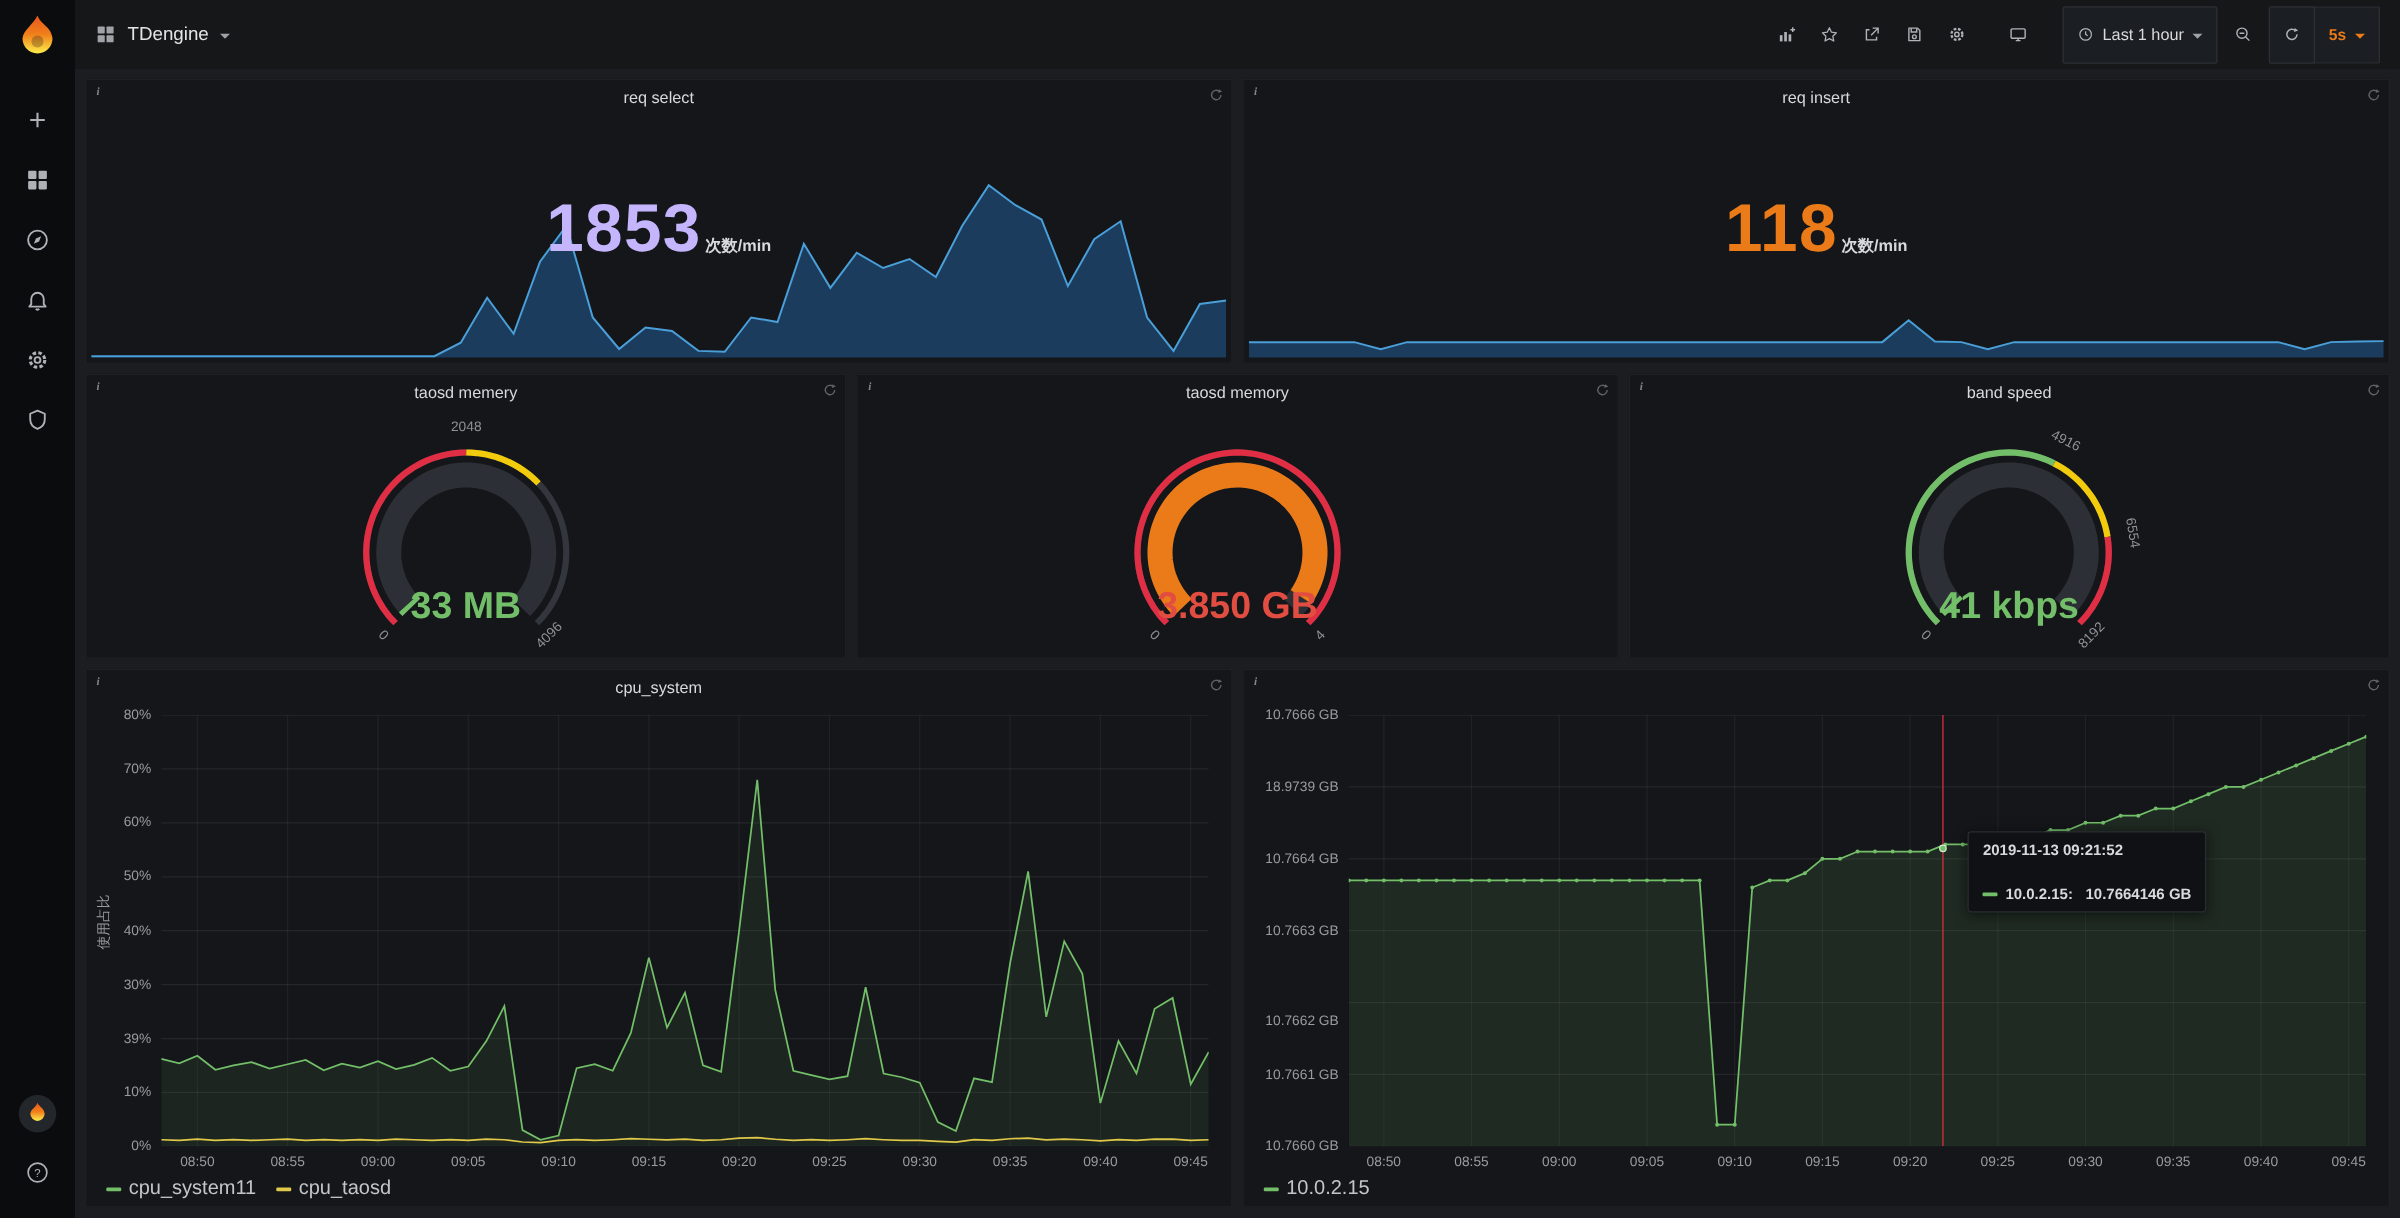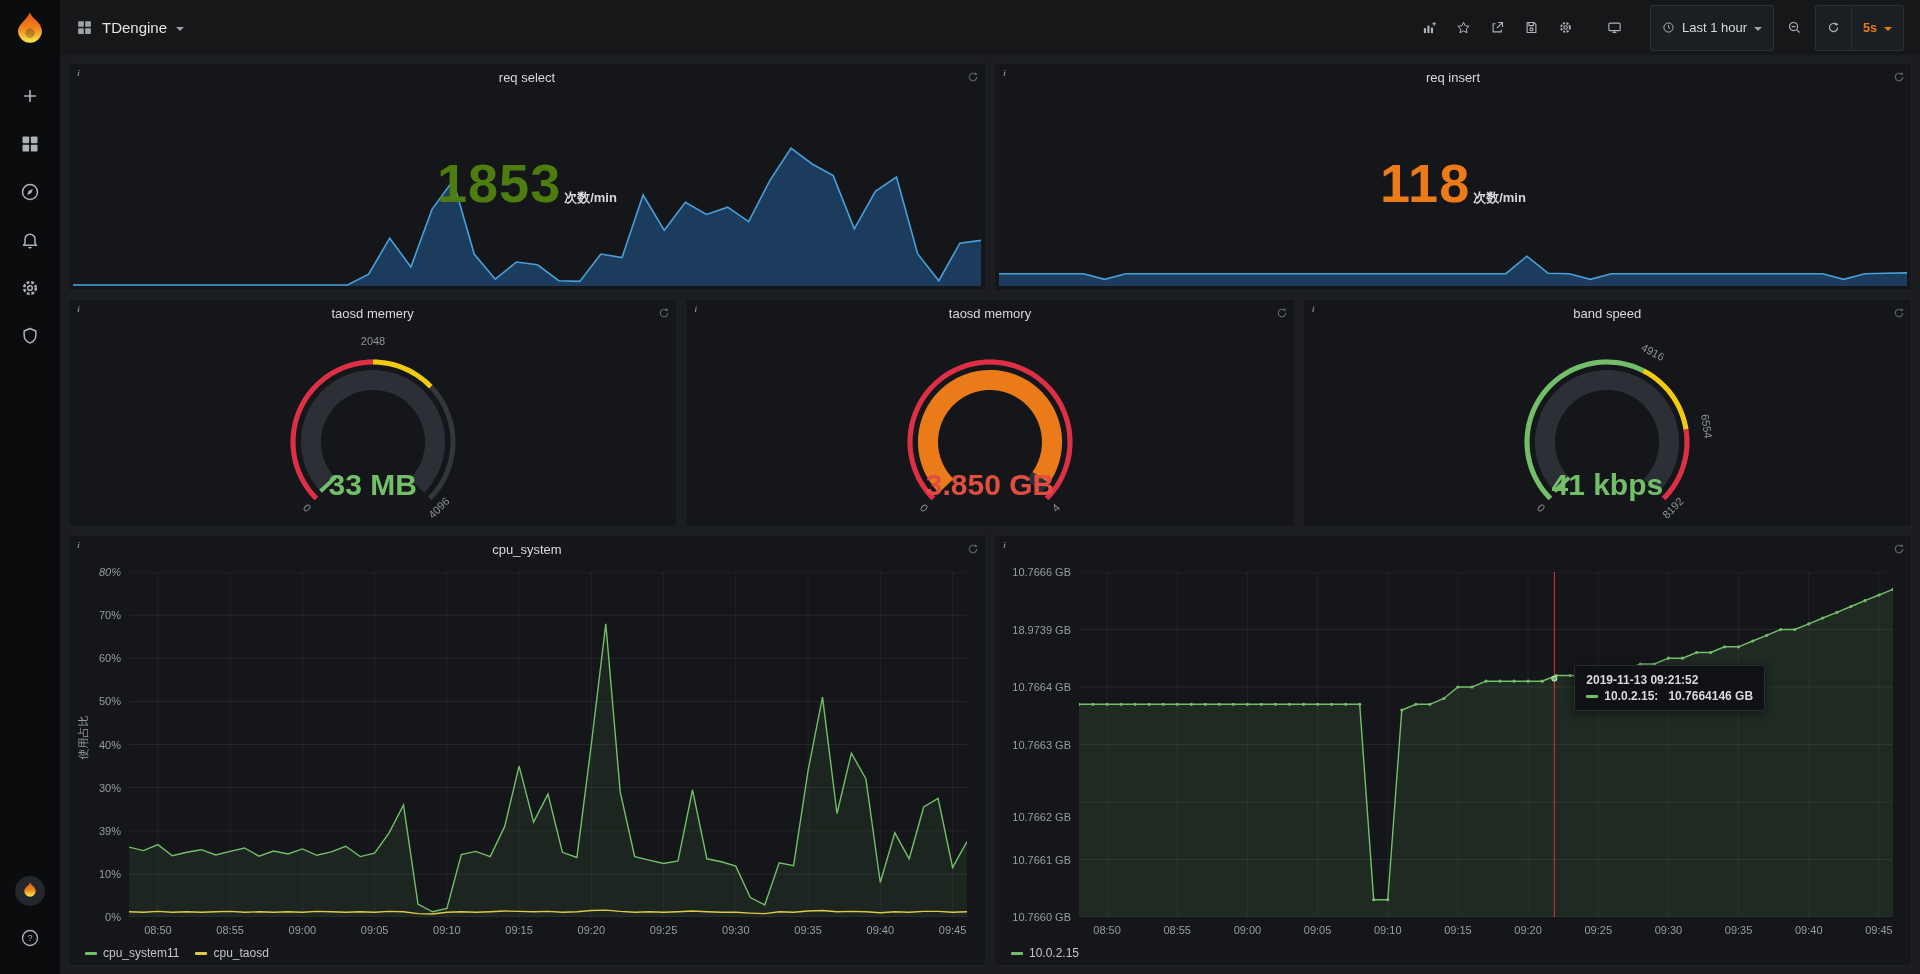--- a/index.html
+++ b/index.html
@@ -52,25 +52,25 @@
 
   
   .ts-wrap{position:absolute;inset:26px 8px 2px 8px;}
   .ts-plot{position:absolute;top:10px;bottom:46px;right:10px;}
   .cpu-plot{left:52px;}
   .disk-plot{left:76px;}
   .tick{position:absolute;font-size:11px;color:#989ca2;white-space:nowrap;}
   .xlab{width:44px;text-align:center;}
   .ylab{text-align:right;}
   .y-axis-title{position:absolute;left:-32px;top:42%;width:76px;text-align:center;transform:rotate(-90deg);font-size:11px;color:#989ca2;}
-  .legend{position:absolute;left:8px;bottom:3px;display:flex;gap:16px;align-items:center;font-size:12px;color:#c3c5c8;}
+  .legend{position:absolute;left:8px;bottom:3px;display:flex;gap:16px;align-items:center;font-size:16px;color:#c3c5c8;}
   .legend-item{display:flex;align-items:center;cursor:pointer;}
   .l-dash{display:inline-block;width:12px;height:3px;border-radius:1px;margin-right:6px;}
   .ts-tooltip{position:absolute;background:#101114;border:1px solid #2a2d33;border-radius:3px;padding:7px 11px;font-size:12px;box-shadow:0 2px 10px rgba(0,0,0,.55);white-space:nowrap;z-index:6;}
-  .tt-time{font-weight:700;margin-bottom:2px;color:#d8d9da;}
+  .tt-time{font-weight:700;margin-bottom:21px;color:#d8d9da;}
   .tt-row{display:flex;align-items:center;}
   .tt-dash{display:inline-block;width:12px;height:3px;border-radius:1px;margin-right:6px;}
   .tt-name{font-weight:700;}
   .tt-val{font-weight:700;margin-left:10px;}
 </style>
 </head>
 <body>
 
 <svg width="0" height="0" style="position:absolute" aria-hidden="true">
   <defs>
@@ -237,21 +237,21 @@
         <span>req select</span>
       </div>
     <div class="p-spin"><svg>
           <use href="#sym-refresh"></use>
         </svg></div>
     <div class="spark"><svg width="908" height="150">
           <path d="M0.0,148.0 L21.1,148.0 L42.2,148.0 L63.3,148.0 L84.5,148.0 L105.6,148.0 L126.7,148.0 L147.8,148.0 L168.9,148.0 L190.0,148.0 L211.2,148.0 L232.3,148.0 L253.4,148.0 L274.5,148.0 L295.6,137.2 L316.7,101.2 L337.9,130.0 L359.0,72.4 L380.1,43.6 L401.2,117.0 L422.3,142.2 L443.4,125.0 L464.6,127.8 L485.7,143.7 L506.8,144.4 L527.9,117.0 L549.0,120.6 L570.1,58.0 L591.3,93.3 L612.4,65.2 L633.5,77.4 L654.6,70.2 L675.7,84.6 L696.8,43.6 L718.0,11.2 L739.1,27.0 L760.2,38.6 L781.3,91.8 L802.4,54.4 L823.5,40.0 L844.7,117.0 L865.8,143.7 L886.9,106.2 L908.0,103.4 L908,149 L0,149 Z" fill="rgba(31,74,116,0.75)" stroke="none"></path>
           <path d="M0.0,148.0 L21.1,148.0 L42.2,148.0 L63.3,148.0 L84.5,148.0 L105.6,148.0 L126.7,148.0 L147.8,148.0 L168.9,148.0 L190.0,148.0 L211.2,148.0 L232.3,148.0 L253.4,148.0 L274.5,148.0 L295.6,137.2 L316.7,101.2 L337.9,130.0 L359.0,72.4 L380.1,43.6 L401.2,117.0 L422.3,142.2 L443.4,125.0 L464.6,127.8 L485.7,143.7 L506.8,144.4 L527.9,117.0 L549.0,120.6 L570.1,58.0 L591.3,93.3 L612.4,65.2 L633.5,77.4 L654.6,70.2 L675.7,84.6 L696.8,43.6 L718.0,11.2 L739.1,27.0 L760.2,38.6 L781.3,91.8 L802.4,54.4 L823.5,40.0 L844.7,117.0 L865.8,143.7 L886.9,106.2 L908.0,103.4" fill="none" stroke="#4a9fd9" stroke-width="1.6"></path>
         </svg></div>
     <div class="stat-value-row">
-      <span class="stat-value" style="color: #4d7c0f;">1853</span>
+      <span class="stat-value" style="color: #c4b5fd;">1853</span>
       <span class="stat-unit">次数/min</span>
     </div>
   </section>
 
   <section class="panel span3">
     <div class="p-info">i</div>
     <div class="p-title">
         <span>req insert</span>
       </div>
     <div class="p-spin"><svg>
@@ -377,21 +377,21 @@
         </span>
       </div>
     <div class="tick ylab" style="left: 0px; width: 44px; top: 349px;">0%</div>
         <div class="tick ylab" style="left: 0px; width: 44px; top: 305.875px;">10%</div>
         <div class="tick ylab" style="left: 0px; width: 44px; top: 262.75px;">39%</div>
         <div class="tick ylab" style="left: 0px; width: 44px; top: 219.625px;">30%</div>
         <div class="tick ylab" style="left: 0px; width: 44px; top: 176.5px;">40%</div>
         <div class="tick ylab" style="left: 0px; width: 44px; top: 133.375px;">50%</div>
         <div class="tick ylab" style="left: 0px; width: 44px; top: 90.25px;">60%</div>
         <div class="tick ylab" style="left: 0px; width: 44px; top: 47.125px;">70%</div>
-        <div class="tick ylab" style="left: 0px; width: 44px; top: 4px; font-style: italic;">80%</div>
+        <div class="tick ylab" style="left: 0px; width: 44px; top: 4px;">80%</div>
         <div class="tick xlab" style="left: 58.8966px; top: 362px;">08:50</div>
         <div class="tick xlab" style="left: 131.138px; top: 362px;">08:55</div>
         <div class="tick xlab" style="left: 203.379px; top: 362px;">09:00</div>
         <div class="tick xlab" style="left: 275.621px; top: 362px;">09:05</div>
         <div class="tick xlab" style="left: 347.862px; top: 362px;">09:10</div>
         <div class="tick xlab" style="left: 420.103px; top: 362px;">09:15</div>
         <div class="tick xlab" style="left: 492.345px; top: 362px;">09:20</div>
         <div class="tick xlab" style="left: 564.586px; top: 362px;">09:25</div>
         <div class="tick xlab" style="left: 636.828px; top: 362px;">09:30</div>
         <div class="tick xlab" style="left: 709.069px; top: 362px;">09:35</div>

